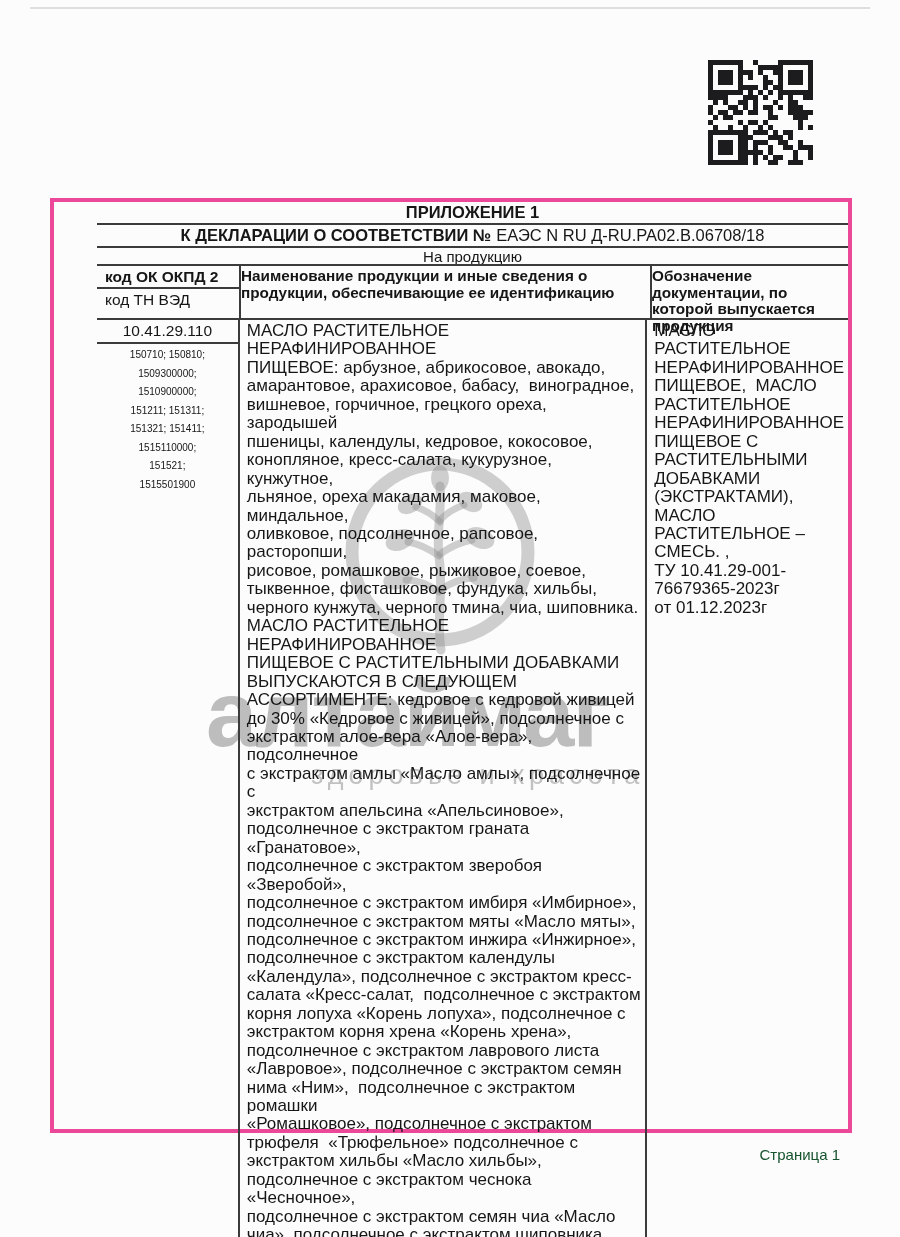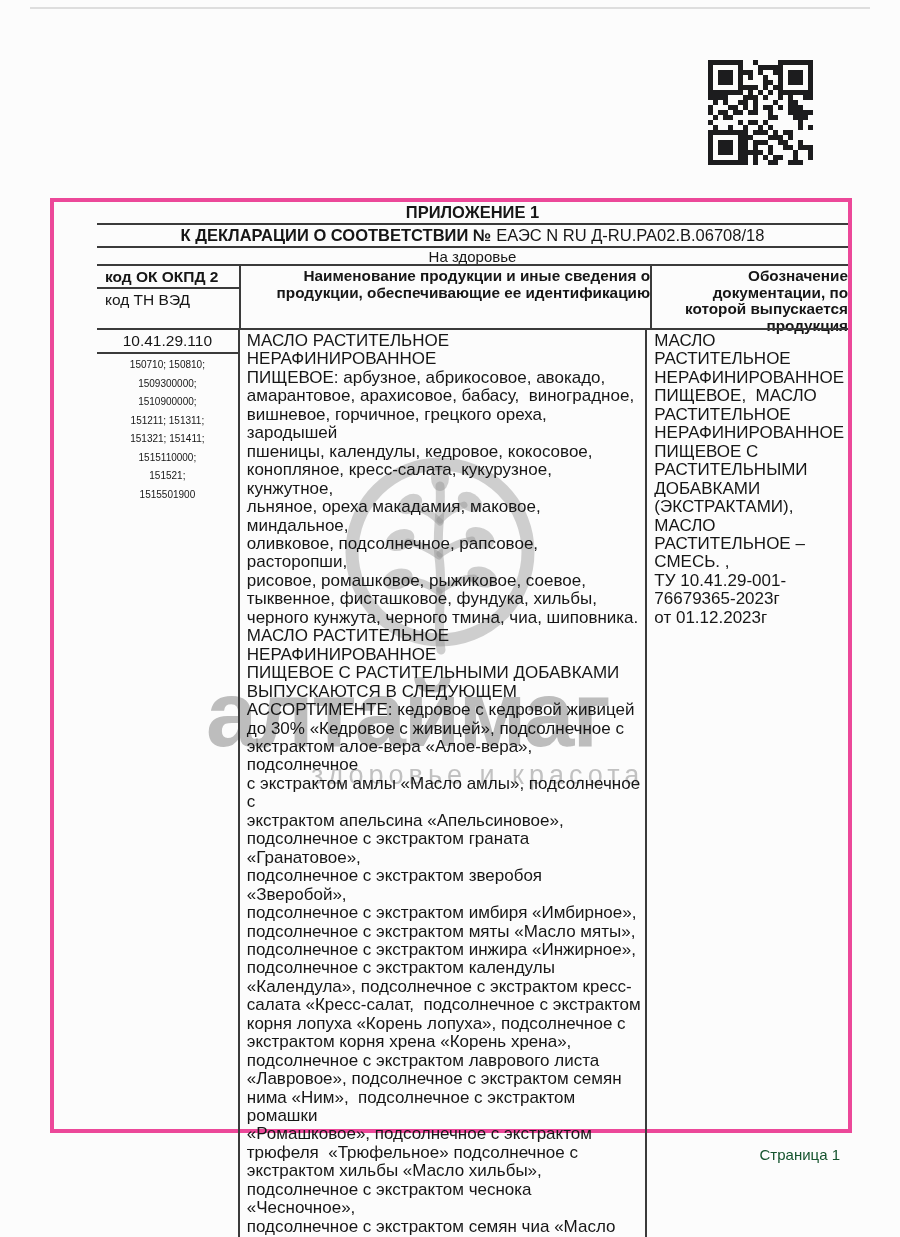--- a/index.html
+++ b/index.html
@@ -38,28 +38,28 @@
     position:absolute; left:50px; top:198px; width:802px; height:935px;
     border:4px solid #ec4899; z-index:1;
     display:flex; flex-direction:column; background:transparent;padding-left:43px;
   }
   .row { width:100%; }
   .row + .row { border-top:2px solid #3b3b3b; }
   .r-title { height:23px; text-align:center; font-weight:bold; font-size:16.5px; line-height:21px; }
   .r-decl  { height:23px; text-align:center; font-size:16.5px; line-height:21px; }
   .r-decl .b { font-weight:bold; margin-right:5px; }
   .r-sub   { height:18px; text-align:center; font-size:15px; line-height:17px; }
-  .r-head  { height:64px; display:flex; }
+  .r-head  { height:54px; display:flex; }
   .r-data  { flex:1; display:flex; }
 
   .c1 { width:142px; }
   .c2 { width:411px; border-left:2px solid #3b3b3b; }
   .c3 { flex:1; border-left:2px solid #3b3b3b; }
 
-  .hc { text-align:right; font-weight:bold; font-size:15.3px; line-height:16.5px; padding-top:2px; }
+  .hc { text-align:left; font-weight:bold; font-size:15.3px; line-height:16.5px; padding-top:2px; }
 
   .c1a { height:23px; border-bottom:2px solid #3b3b3b; font-weight:bold; font-size:15.5px; line-height:21px; padding-left:8px; }
   .c1b { font-weight:normal; font-size:15.5px; line-height:22px; padding-left:8px; }
 
   .okpd { height:24px; border-bottom:2px solid #3b3b3b; text-align:center; font-size:15.5px; line-height:21px; }
   .tnved { text-align:center; font-size:10px; line-height:18.5px; padding-top:2px; white-space:pre-wrap; }
 
   .body { font-size:17px; line-height:18.45px; white-space:pre-wrap; padding:2px 4px 0 7px; }
 
   .footer { position:absolute; top:1146px; left:0; width:840px; text-align:right; font-size:15px; color:#14532d; z-index:1; }
@@ -334,21 +334,21 @@
     </svg>
     <div class="wm-brand">алтаймаг</div>
     <div class="wm-tagline">здоровье и красота</div>
   </div>
 
   <div class="doc-table">
     <div class="row r-title">ПРИЛОЖЕНИЕ 1</div>
     <div class="row r-decl">
       <span class="b">К ДЕКЛАРАЦИИ О СООТВЕТСТВИИ №</span><span>ЕАЭС N RU Д-RU.PA02.B.06708/18</span>
     </div>
-    <div class="row r-sub">На здоровье</div>
+    <div class="row r-sub">На продукцию</div>
 
     <div class="row r-head">
       <div class="c1">
         <div class="c1a">код ОК ОКПД 2</div>
         <div class="c1b">код ТН ВЭД</div>
       </div>
       <div class="c2 hc">Наименование продукции и иные сведения о продукции, обеспечивающие ее идентификацию</div>
       <div class="c3 hc">Обозначение документации, по которой выпускается продукция</div>
     </div>
 

